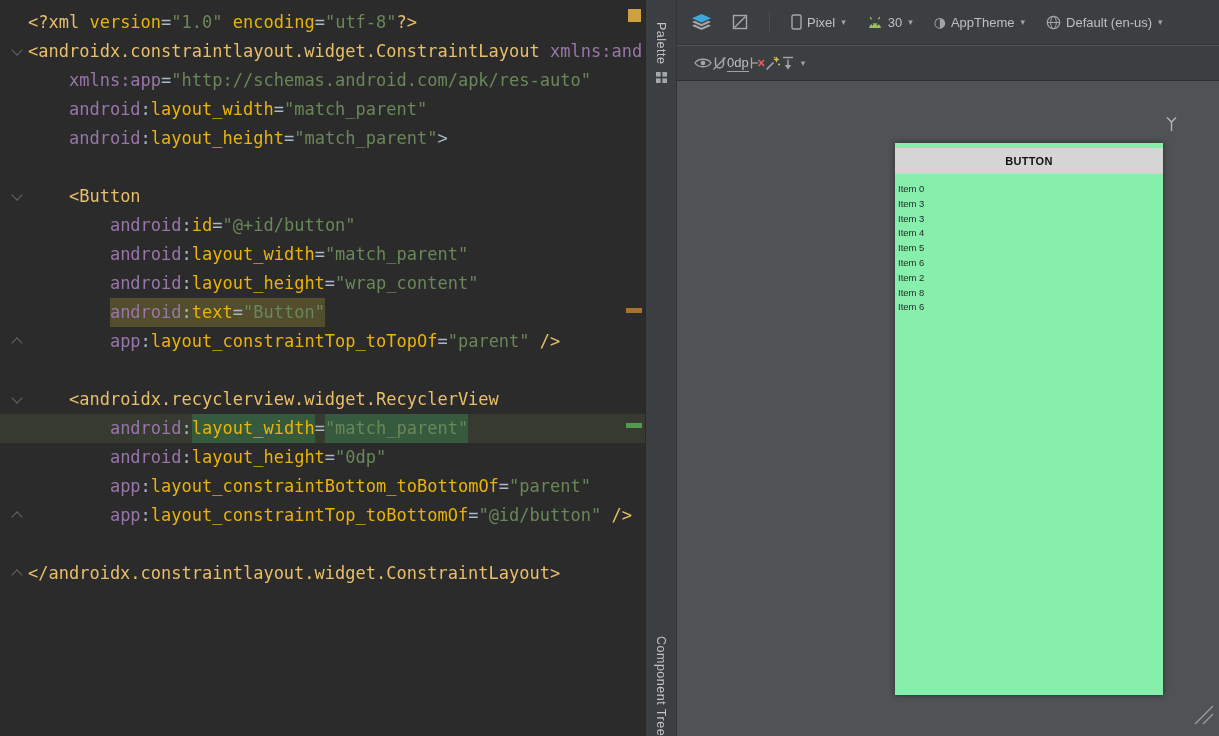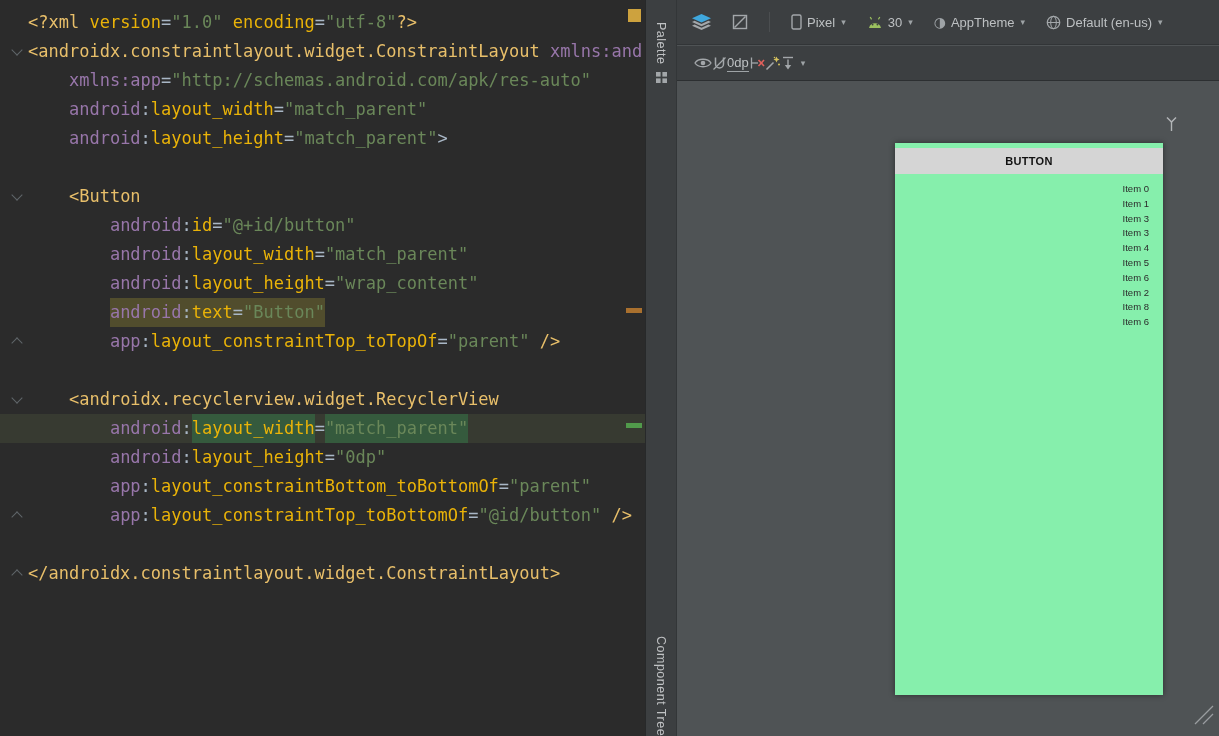--- a/index.html
+++ b/index.html
@@ -51,21 +51,21 @@
   .margin-lbl{border-bottom:1px solid #9ea3a6;padding-bottom:1px;}
 
   
   .surface{position:absolute;left:0;top:81px;right:0;bottom:0;}
   .antenna{position:absolute;left:488px;top:35px;}
   .canvas{position:absolute;left:199px;top:62px;width:268px;height:552px;background:#86efac;
           box-shadow:0 0 6px rgba(0,0,0,.45);margin-left:19px;}
   .btnbar{position:absolute;top:5px;left:0;right:0;height:26px;background:#d5d5d5;
           display:flex;align-items:center;justify-content:center;
           font-size:11px;font-weight:bold;color:#111;letter-spacing:.3px;}
-  .rv{position:absolute;top:39px;left:3px;right:14px;text-align:right;}
+  .rv{position:absolute;top:39px;left:3px;right:14px;}
   .rv-item{height:14.8px;line-height:14.8px;font-size:9.5px;color:#2a2a2a;}
   .grip{position:absolute;right:5px;bottom:7px;}
 </style>
 </head>
 <body>
 
 <div class="app">
 
   <div class="editor">
     <div class="code">
@@ -219,21 +219,20 @@
           <line x1="6.5" y1="5" x2="6.5" y2="15" stroke="#b3b6b8" stroke-width="1.4"></line>
           <line x1="6.5" y1="6" x2="2" y2="1.5" stroke="#b3b6b8" stroke-width="1.4"></line>
           <line x1="6.5" y1="6" x2="11" y2="1.5" stroke="#b3b6b8" stroke-width="1.4"></line>
         </svg>
       </span>
 
       <div class="canvas">
         <div class="btnbar">BUTTON</div>
         <div class="rv">
             <div class="rv-item">Item 0</div>
-            <div class="rv-item">Item 1</div>
             <div class="rv-item">Item 3</div>
             <div class="rv-item">Item 3</div>
             <div class="rv-item">Item 4</div>
             <div class="rv-item">Item 5</div>
             <div class="rv-item">Item 6</div>
             <div class="rv-item">Item 2</div>
             <div class="rv-item">Item 8</div>
             <div class="rv-item">Item 6</div>
           </div>
       </div>

